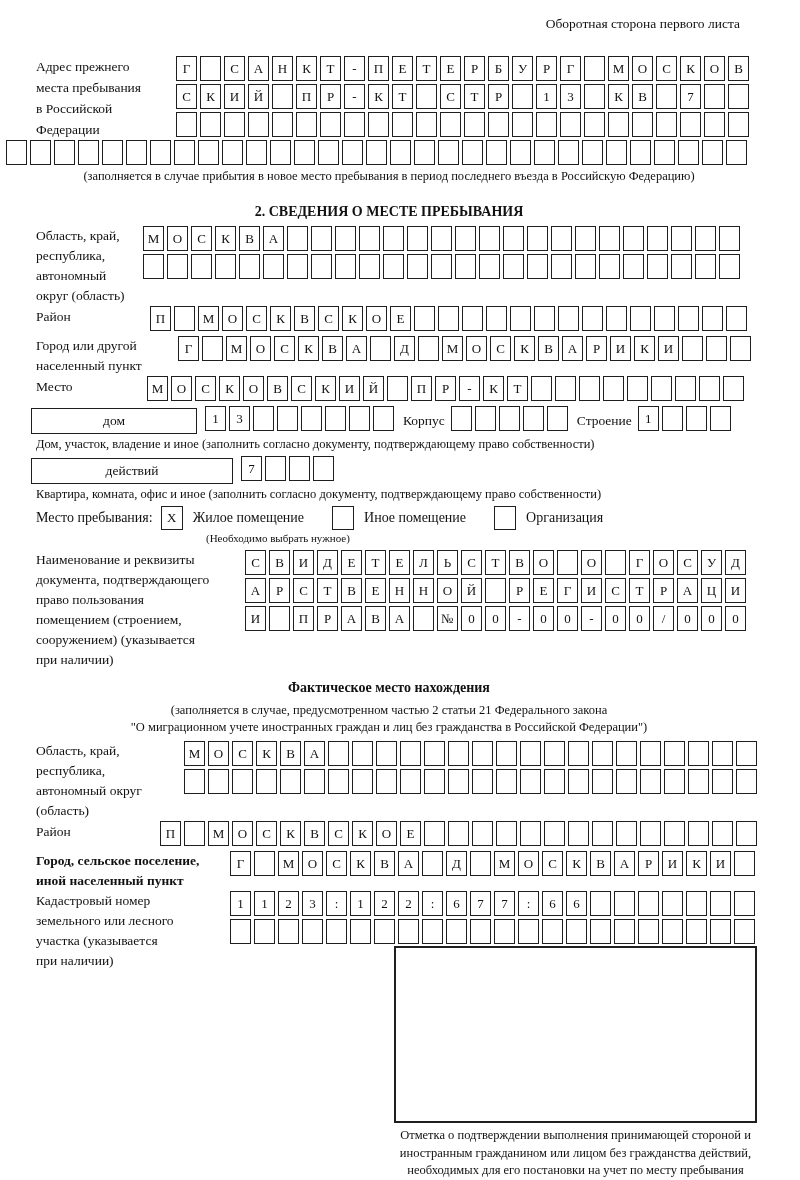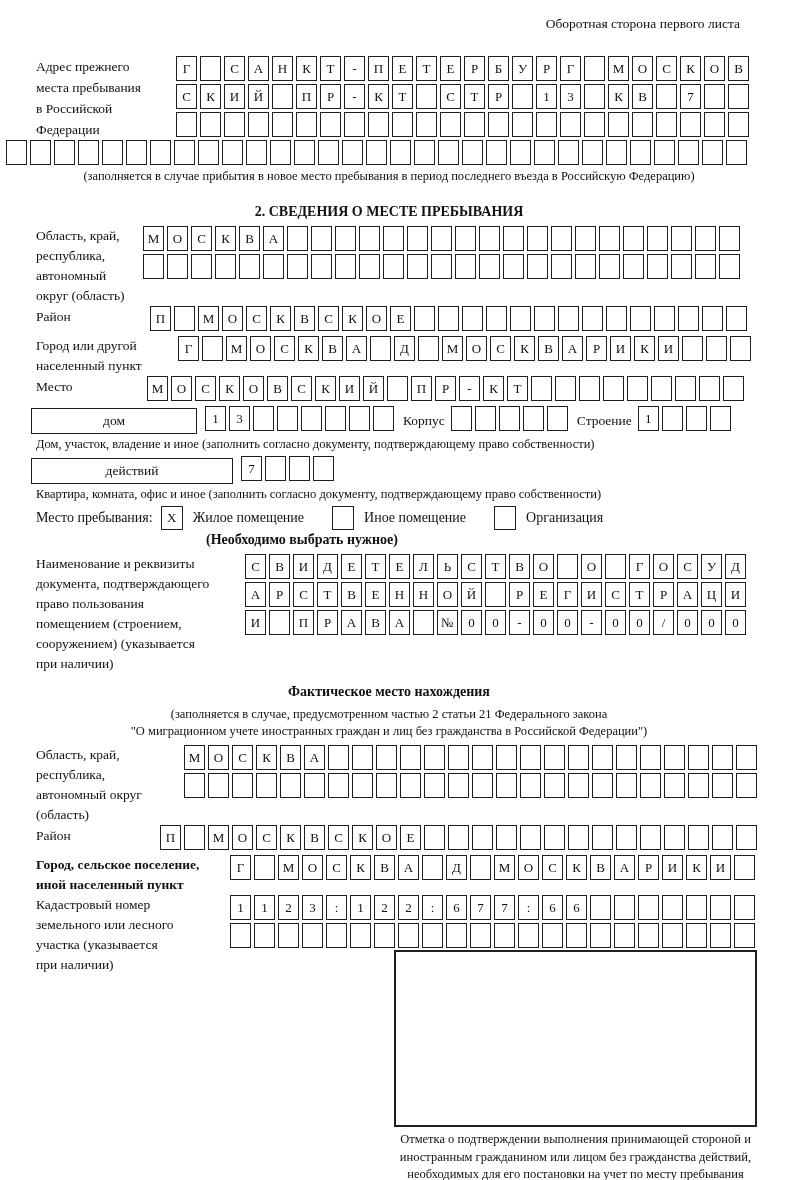--- a/index.html
+++ b/index.html
@@ -55,21 +55,21 @@
   .inline-lbl { font-size:13.5px; line-height:26px; margin:0 6px; white-space:nowrap; }
 
   .stay-row { display:flex; align-items:center; margin:4px 0 2px 0; }
   .stay-row .txt { font-size:14px; white-space:nowrap; }
   .opt-box {
     width:20px; height:22px; box-sizing:content-box;
     border:1.5px solid #1f1f1f; margin:0 10px 0 8px;
     display:flex; align-items:center; justify-content:center; font-size:13px;
   }
   .opt-box.gap { margin-left:28px; }
-  .stay-note { font-size:14px; margin:0 0 6px 200px;font-weight:bold; }
+  .stay-note { font-size:11px; margin:0 0 6px 200px; }
 
   .stamp-wrap { width:363px; margin:-25px 15px 0 auto; }
   .stamp-box { box-sizing:border-box; width:363px; height:177px; border:2px solid #1f1f1f; background:#fff; }
   .stamp-caption { font-size:12.5px; line-height:17.5px; text-align:center; margin-top:4px; }
 
   .mb2 { margin-bottom:2px; } .mb6 { margin-bottom:6px; }
 </style>
 </head>
 <body>
 

